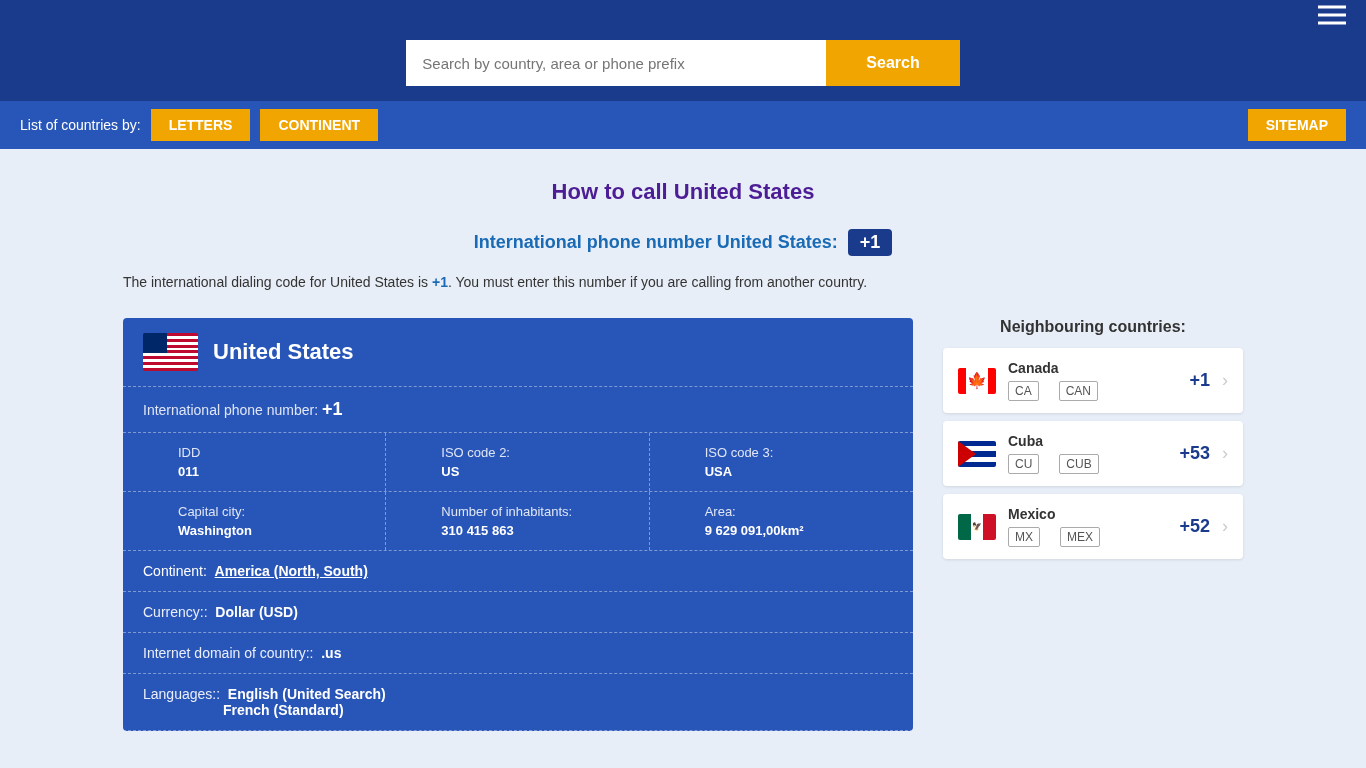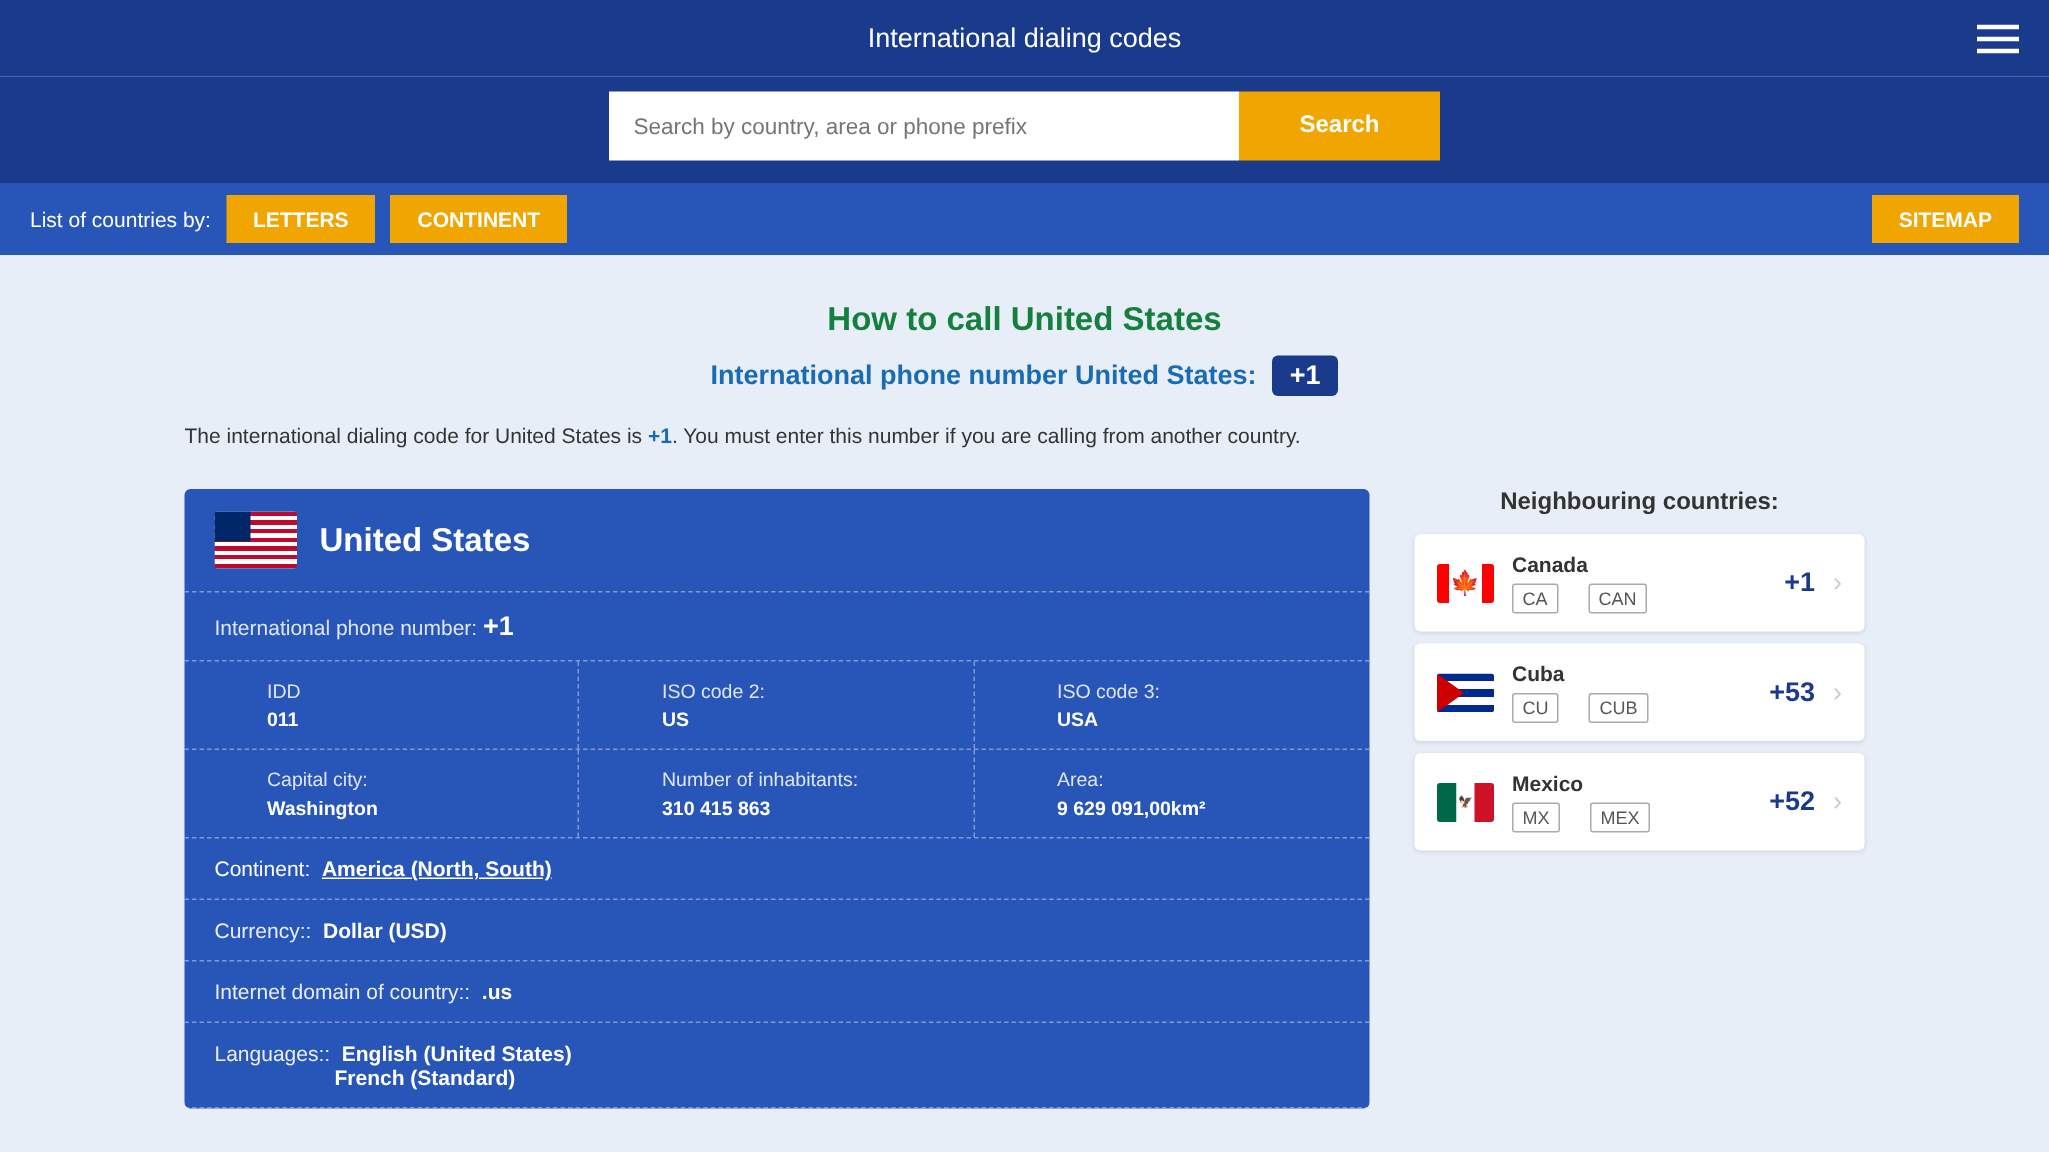--- a/index.html
+++ b/index.html
@@ -100,24 +100,24 @@
 
     
     .main-content {
       padding: 30px 40px;
       max-width: 1200px;
       margin: 0 auto;
     }
 
     .page-title {
       text-align: center;
-      color: #15803d;
+      color: #4c1d95;
       font-size: 22px;
       font-weight: bold;
-      margin-bottom: 11px;
+      margin-bottom: 24px;
     }
     .page-subtitle {
       text-align: center;
       color: #1a6bb5;
       font-size: 18px;
       font-weight: bold;
       margin-bottom: 15px;
     }
     .dial-code-badge {
       background: #1a3a8c;
@@ -387,21 +387,20 @@
     }
     .neighbour-arrow {
       color: #ccc;
       font-size: 18px;
     }
   </style>
 </head>
 <body>
 
 <div class="header">
-  <span class="header-title">International dialing codes</span>
   <div class="hamburger">
     <span></span>
     <span></span>
     <span></span>
   </div>
 </div>
 
 <div class="search-bar">
   <input class="search-input" type="text" placeholder="Search by country, area or phone prefix" style="">
   <button class="search-button">Search</button>
@@ -486,21 +485,21 @@
         <span class="bold">Dollar (USD)</span>
       </div>
 
       <div class="info-row-plain">
         <span>Internet domain of country::</span>&nbsp;
         <span class="bold">.us</span>
       </div>
 
       <div class="info-row-plain">
         <span>Languages::</span>&nbsp;
-        <span class="bold">English (United States)</span><br>
+        <span class="bold">English (United Search)</span><br>
         <span style="padding-left: 80px;" class="bold">French (Standard)</span>
       </div>
 
     </div>
 
     <div class="neighbours">
       <div class="neighbours-title">Neighbouring countries:</div>
 
       <div class="neighbour-item">
         <div class="neighbour-flag">

